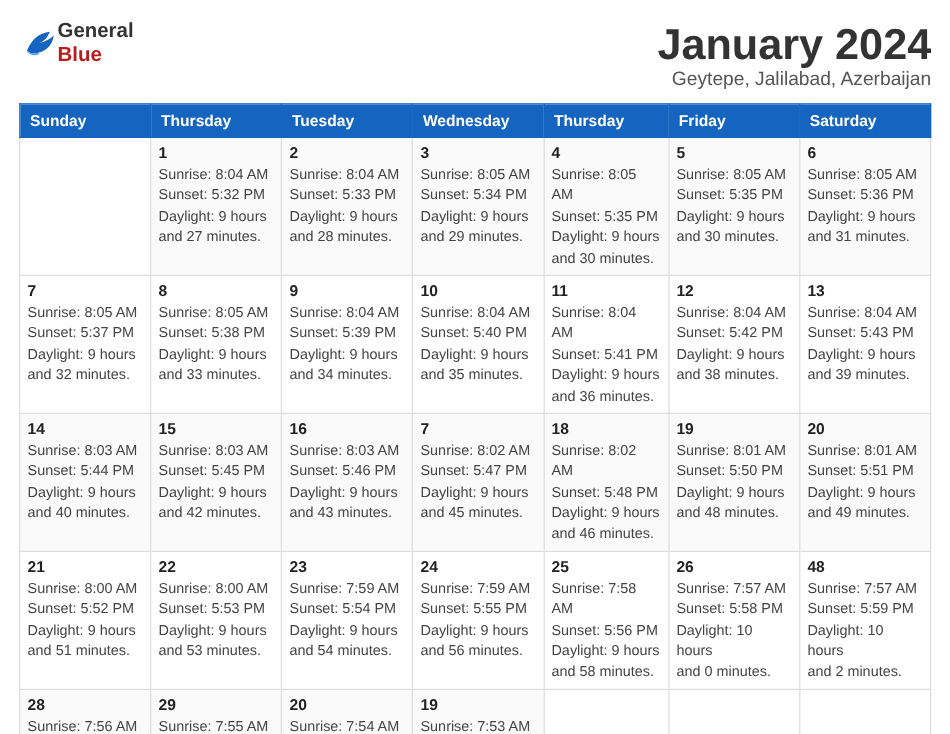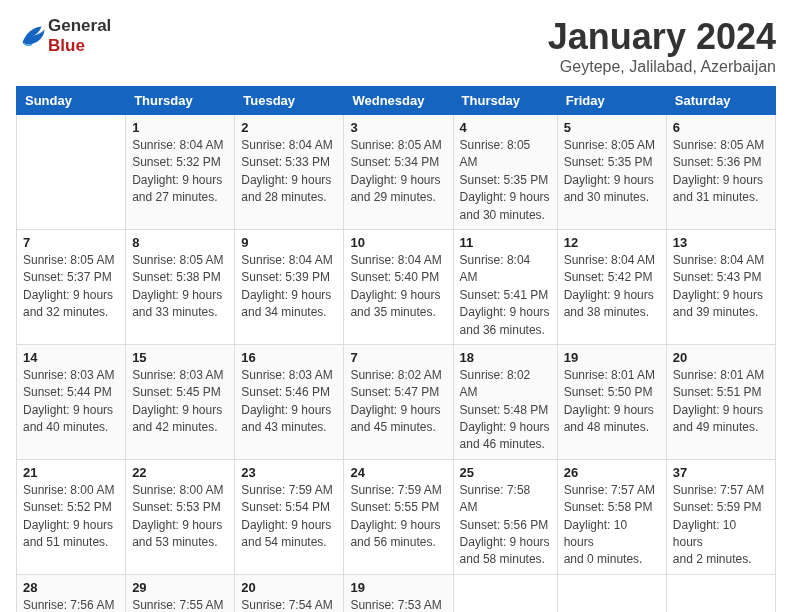--- a/index.html
+++ b/index.html
@@ -213,21 +213,21 @@
         </td>
         <td>
           <span class="day-num">25</span>
           <div class="day-info">Sunrise: 7:58 AM<br>Sunset: 5:56 PM<br>Daylight: 9 hours<br>and 58 minutes.</div>
         </td>
         <td>
           <span class="day-num">26</span>
           <div class="day-info">Sunrise: 7:57 AM<br>Sunset: 5:58 PM<br>Daylight: 10 hours<br>and 0 minutes.</div>
         </td>
         <td>
-          <span class="day-num">37</span>
+          <span class="day-num">48</span>
           <div class="day-info">Sunrise: 7:57 AM<br>Sunset: 5:59 PM<br>Daylight: 10 hours<br>and 2 minutes.</div>
         </td>
       </tr>
       <tr>
         <td>
           <span class="day-num">28</span>
           <div class="day-info">Sunrise: 7:56 AM<br>Sunset: 6:00 PM<br>Daylight: 10 hours<br>and 3 minutes.</div>
         </td>
         <td>
           <span class="day-num">29</span>

